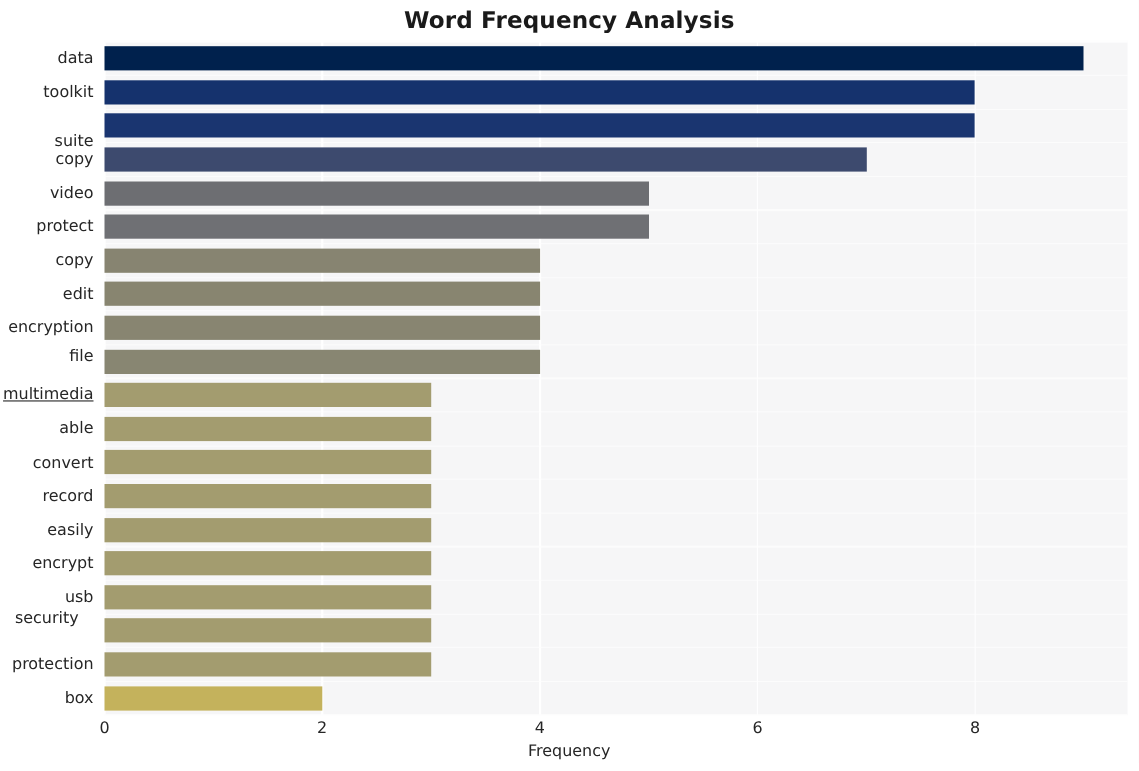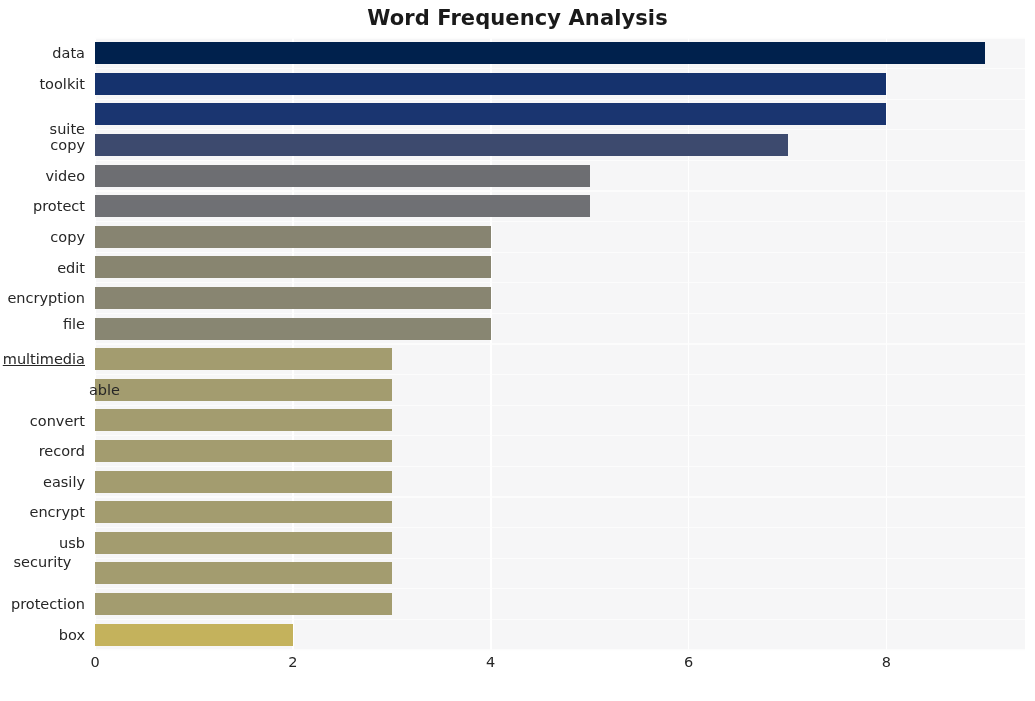--- a/index.html
+++ b/index.html
@@ -199,32 +199,33 @@
       <div class="ytick-label" style="top: 75.9px; left: 0px;">toolkit</div>
       <div class="ytick-label" style="top: 106.5px; left: 0px; margin-top: 14px;">suite</div>
       <div class="ytick-label" style="top: 137.1px; left: 0px;">copy</div>
       <div class="ytick-label" style="top: 167.7px; left: 0px;">video</div>
       <div class="ytick-label" style="top: 198.3px; left: 0px;">protect</div>
       <div class="ytick-label" style="top: 228.9px; left: 0px;">copy</div>
       <div class="ytick-label" style="top: 259.5px; left: 0px;">edit</div>
       <div class="ytick-label" style="top: 290.1px; left: 0px;">encryption</div>
       <div class="ytick-label" style="top: 316px; left: 0px;">file</div>
       <div class="ytick-label" style="top: 351.3px; left: 0px; text-decoration: underline;">multimedia</div>
-      <div class="ytick-label" style="top: 381.9px; left: 11px; padding-left: 24px;">able</div>
+      <div class="ytick-label" style="top: 381.9px; left: 0px;">able</div>
       <div class="ytick-label" style="top: 412.5px; left: 0px;">convert</div>
       <div class="ytick-label" style="top: 443.1px; left: 0px;">record</div>
       <div class="ytick-label" style="top: 473.7px; left: 0px;">easily</div>
       <div class="ytick-label" style="top: 504.3px; left: 0px; text-align: right;">encrypt</div>
       <div class="ytick-label" style="top: 534.9px; left: 0px;">usb</div>
       <div class="ytick-label" style="top: 554px; left: 0px; text-align: center;">security</div>
       <div class="ytick-label" style="top: 596.1px; left: 0px;">protection</div>
       <div class="ytick-label" style="top: 626.7px; left: 0px;">box</div>
     </div>
   <div id="xtick-layer">
       <div class="xtick-label" style="left: 95px;">0</div>
       <div class="xtick-label" style="left: 292.872px;">2</div>
       <div class="xtick-label" style="left: 490.745px;">4</div>
       <div class="xtick-label" style="left: 688.617px;">6</div>
       <div class="xtick-label" style="left: 886.489px;">8</div>
     </div>
 
+  <div id="xaxis-title">Frequency</div>
 
 </div>
 
 </body></html>

